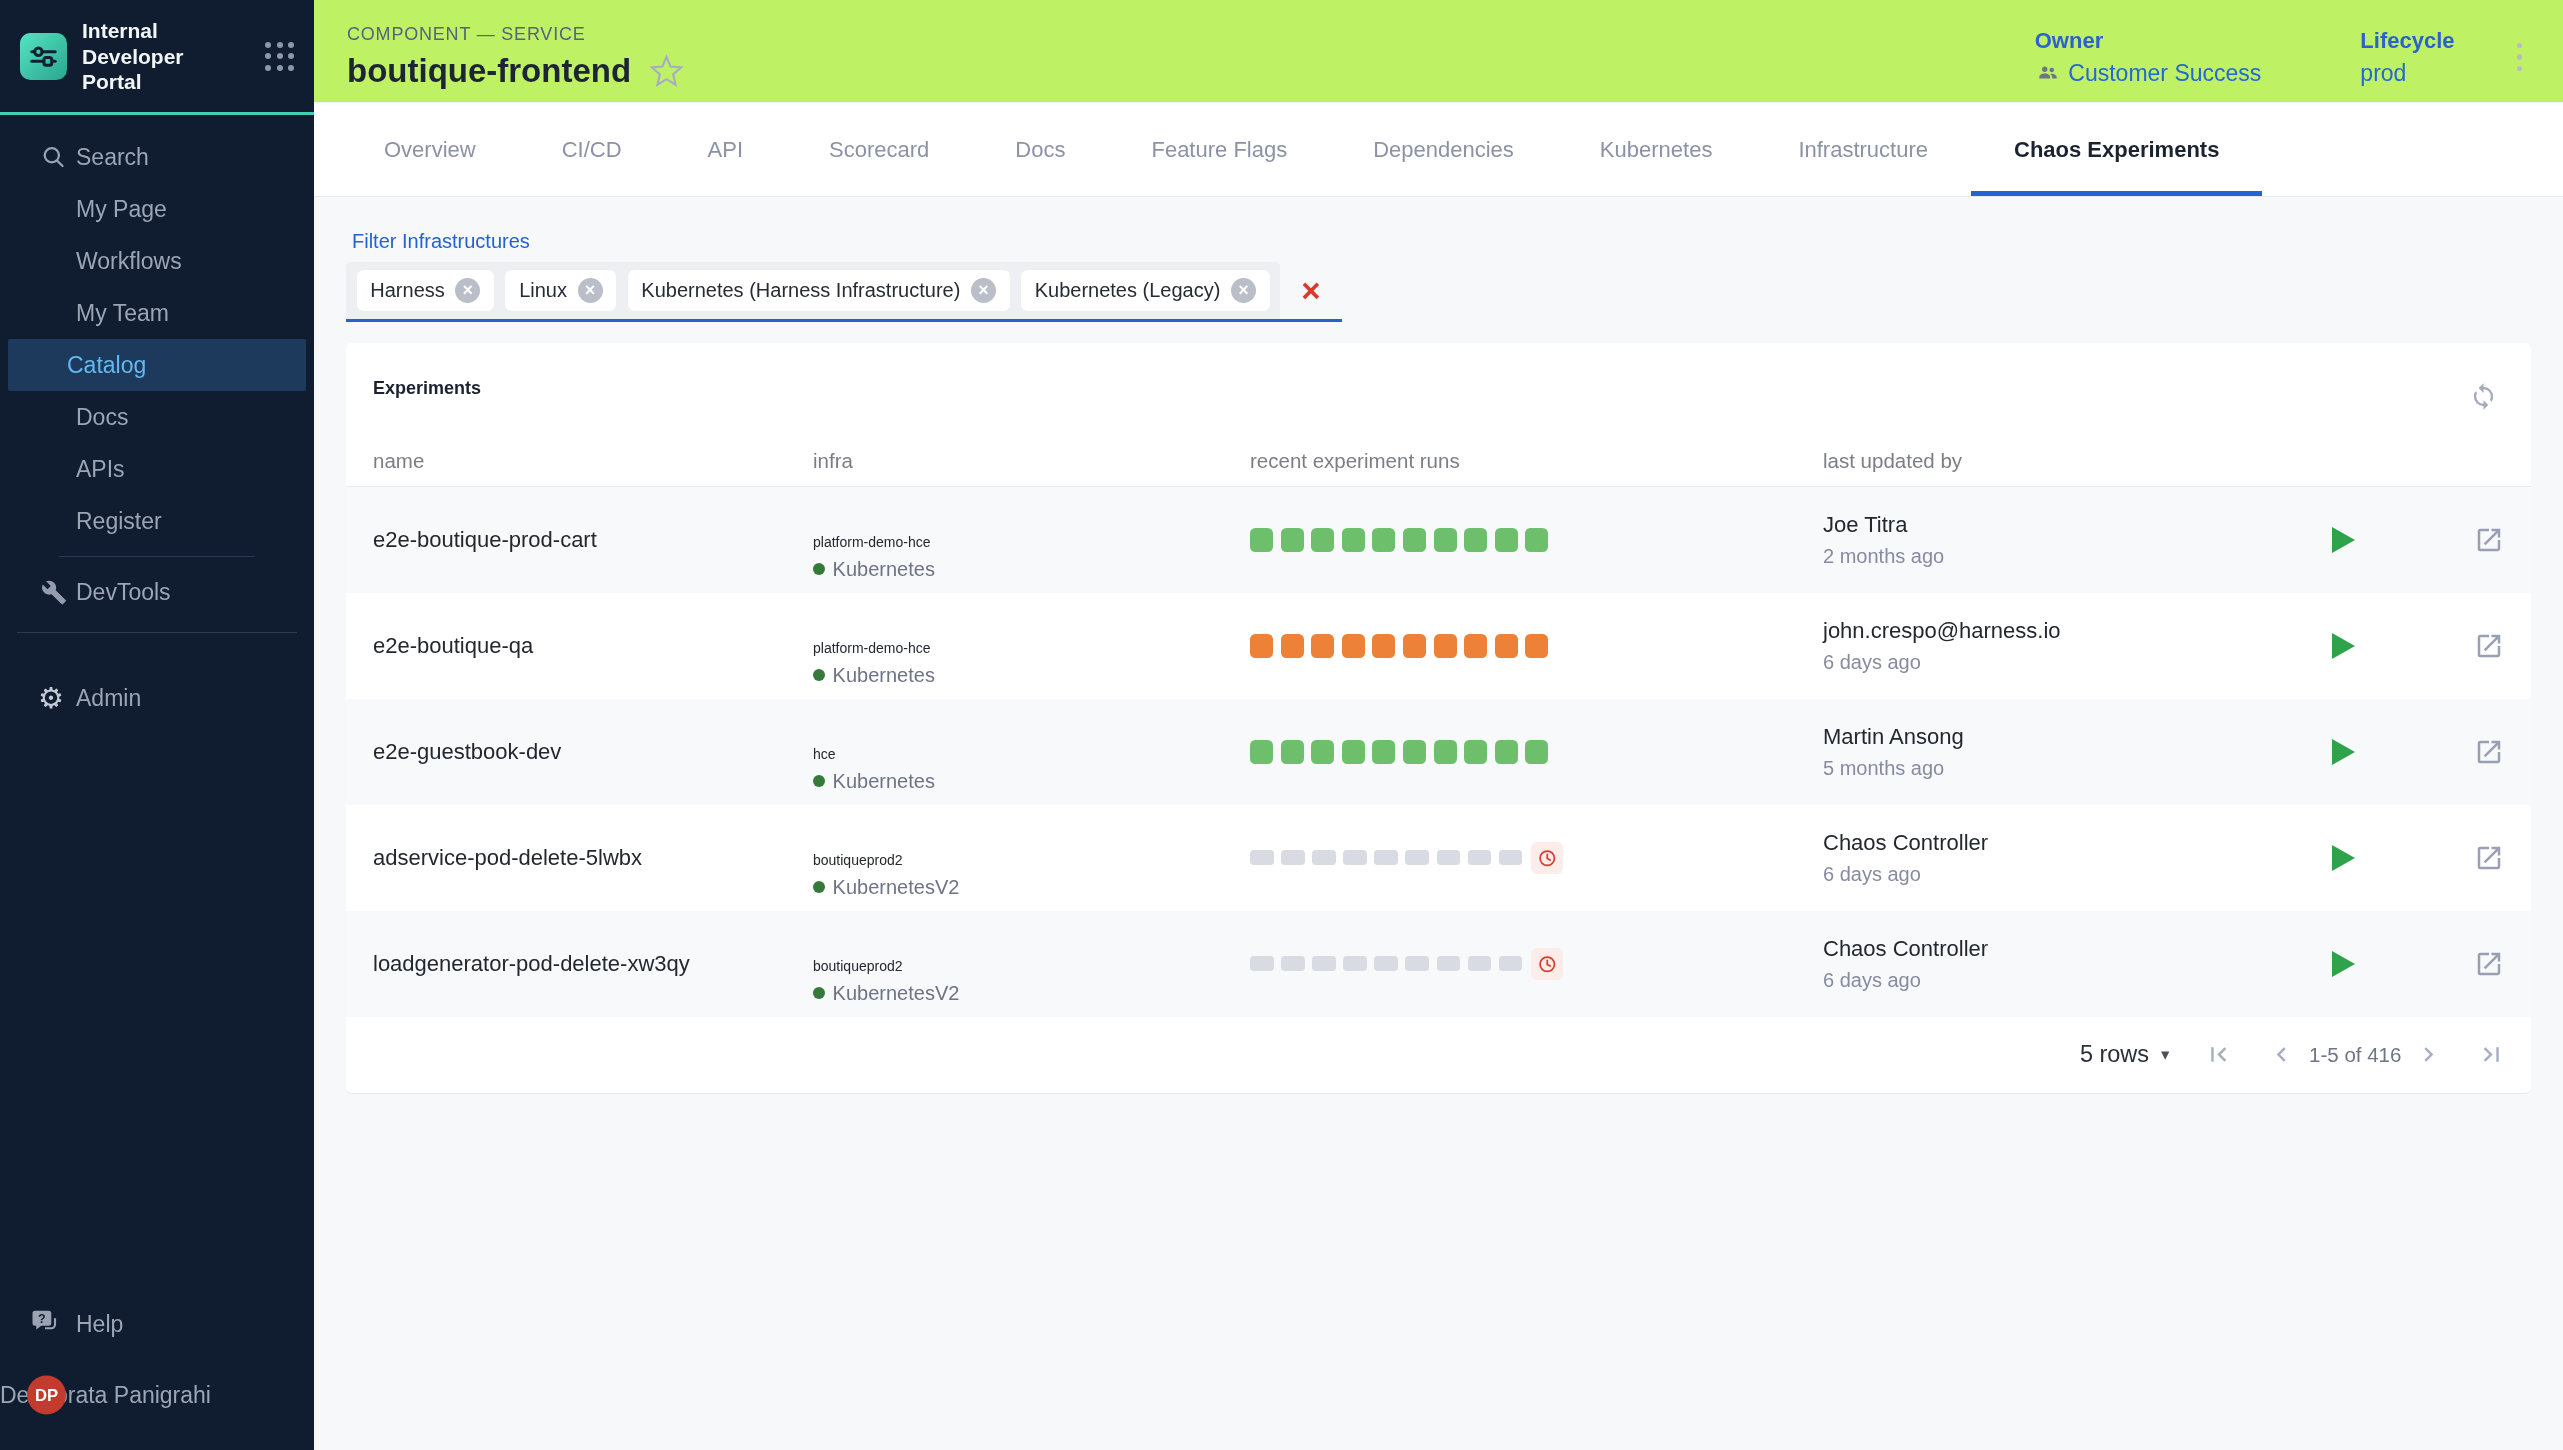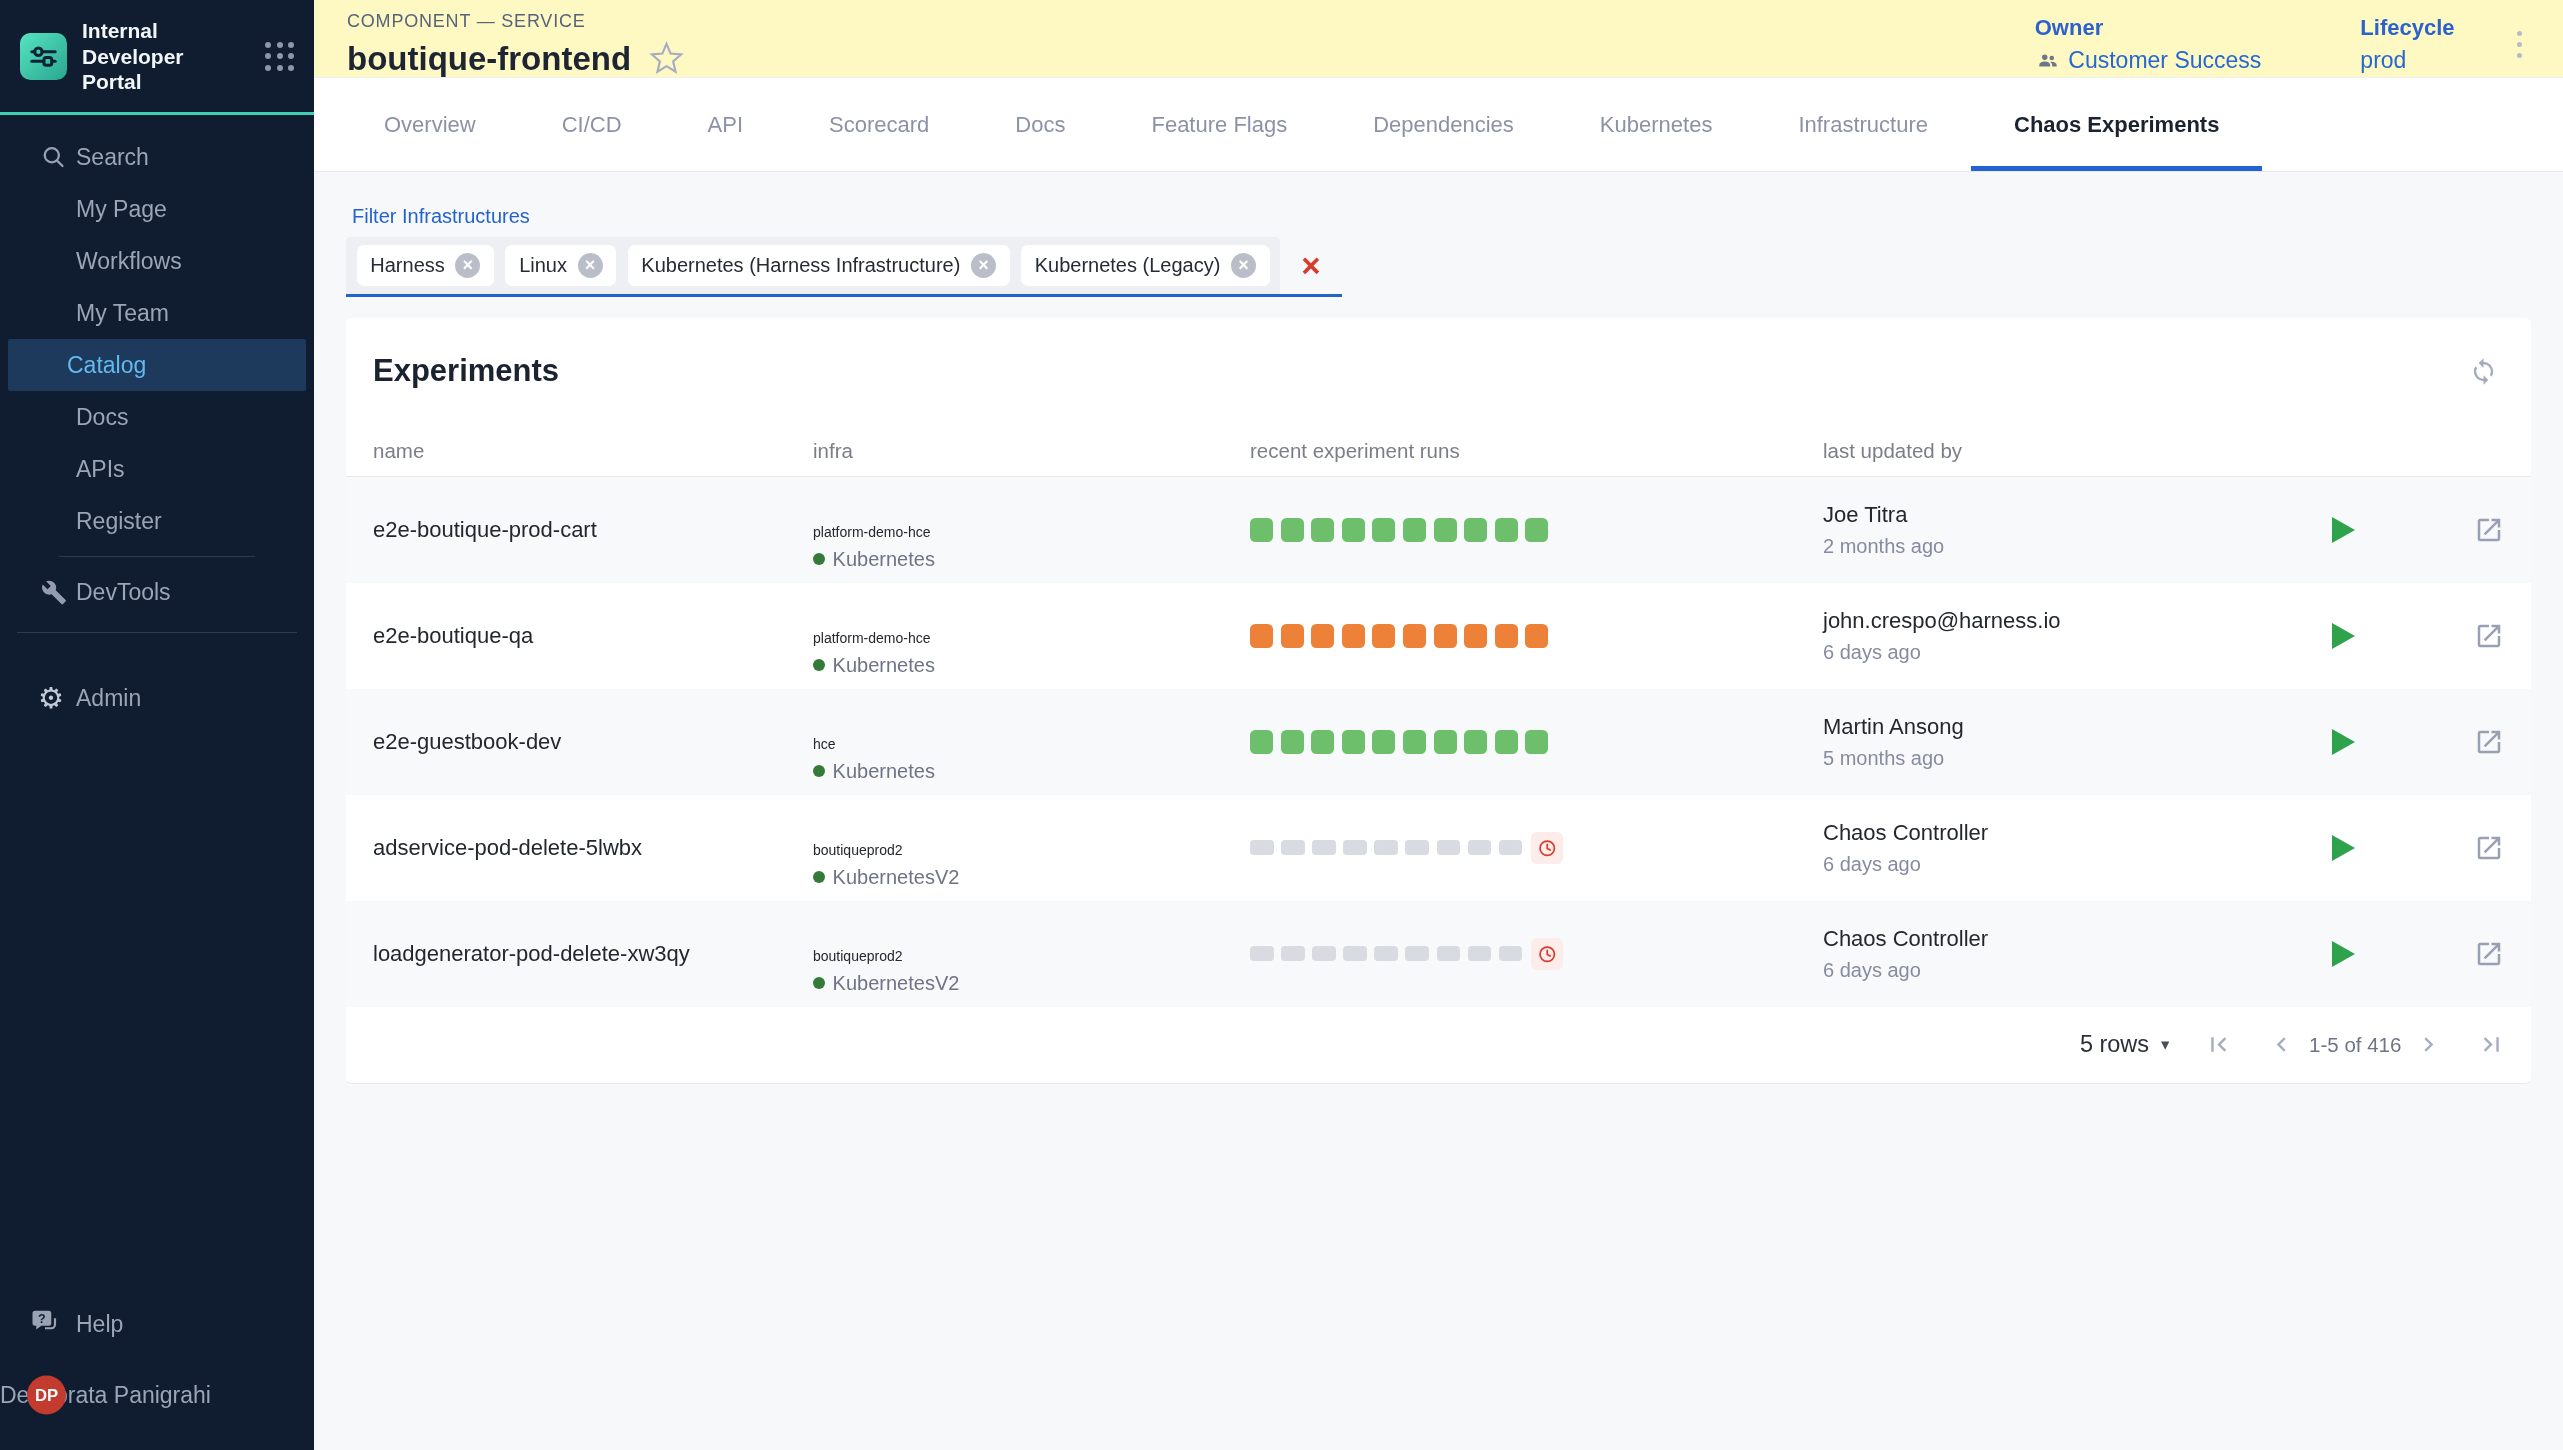--- a/index.html
+++ b/index.html
@@ -23,21 +23,21 @@
   .admin-row { position:relative; height:52px; display:flex; align-items:center; padding-left:76px; color:#9aa5b5; font-size:23px; cursor:pointer; margin-top:26px; }
   .admin-row .it-icon { position:absolute; left:38px; font-size:29px; color:#c3c9d6; top:50%; transform:translateY(-50%); line-height:1; }
   .side-bottom { margin-top:auto; padding-bottom:20px; }
   .help-row { position:relative; height:49px; display:flex; align-items:center; padding-left:76px; color:#9aa5b5; font-size:23px; cursor:pointer; }
   .help-row .it-icon { position:absolute; left:30px; top:50%; transform:translateY(-50%); }
   .user-row { position:relative; height:70px; display:flex; align-items:center; color:#9aa5b5; font-size:23px; cursor:pointer; margin-top:10.6px;text-align:center; }
   .avatar { position:absolute; left:27px; top:50%; transform:translateY(-50%); width:39px; height:39px; border-radius:50%; background:var(--avatar-red); color:#fff; font-size:16.7px; font-weight:700; display:flex; align-items:center; justify-content:center; }
 
   
   .main { flex:1; display:flex; flex-direction:column; min-width:0; }
-  .page-header { background:#fef9c3; height:78px; display:flex; align-items:center; padding:12px 30px 0 33px; border-bottom:0.8px solid #eef0f4; flex:none; }
+  .page-header { background:#bef264; height:103px; display:flex; align-items:center; padding:12px 30px 0 33px; border-bottom:0.8px solid #eef0f4; flex:none; }
   .breadcrumb { font-size:18px; color:#56637a; letter-spacing:0.8px; margin-bottom:7.6px; }
   .title-row { display:flex; align-items:center; }
   .page-title { font-size:33px; font-weight:700; color:#1d2433; }
   .star-btn { margin-left:18px; cursor:pointer; display:flex; }
   .ph-right { margin-left:auto; display:flex; align-items:center; }
   .meta-block { margin-right:99px; }
   .meta-label { color:#2b62cf; font-weight:700; font-size:22px; margin-bottom:6px; }
   .meta-value { color:#2468d4; font-size:23px; display:flex; align-items:center; }
   .meta-value .ppl { margin-right:7.6px; display:flex; }
   .kebab { display:flex; flex-direction:column; gap:6px; cursor:pointer; padding:4.6px; margin-right:6px; }
@@ -52,21 +52,21 @@
 
   .filter-label { color:var(--accent); font-size:20px; margin:0 0 9px 6px; cursor:pointer; width:fit-content; }
   .filter-row { display:inline-flex; align-items:center; border-bottom:3px solid var(--accent); }
   .filter-field { background:#edeff2; border-radius:4.6px 4.6px 0 0; min-width:862px; padding:7.6px 10.6px; display:flex; align-items:center; gap:11.4px; cursor:text; }
   .chip { background:#fff; border-radius:6.8px; padding:8.4px 13.7px; font-size:20px; color:#262b36; display:flex; align-items:center; gap:10.6px; }
   .chip-x { width:25px; height:25px; border-radius:50%; background:#b9bec9; color:#fff; font-size:18px; font-weight:700; display:flex; align-items:center; justify-content:center; cursor:pointer; line-height:1; }
   .clear-x { color:var(--red); font-size:33px; font-weight:600; margin:0 21px; cursor:pointer; line-height:1; }
 
   .card { margin-top:21px; background:#fff; border-radius:6px; border-bottom:0.8px solid #e6e8ec; position:relative; }
   .card-head { padding:35px 27px 0 27px; }
-  .card-title { font-size:31px; font-weight:700; color:#1b2230; }
+  .card-title { font-size:18px; font-weight:700; color:#1b2230; }
   .refresh-btn { position:absolute; top:39px; right:33px; cursor:pointer; display:flex; }
 
   .thead, .trow { display:grid; grid-template-columns:440px 437px 573px 509px 1fr; padding:0 27px; align-items:center; }
   .thead { height:50px; margin-top:38px; border-bottom:0.8px solid #e8eaee; color:#7b7e87; font-size:20.5px; }
   .trow { height:106px; }
   .trow:nth-child(odd) { background:#f7f9fb; }
   .cell-name { font-size:22px; color:#23272e; }
   .infra-name { font-size:14px; color:#23272e; margin-bottom:7.6px;margin-top:35px; }
   .infra-sub { display:flex; align-items:center; font-size:20px; color:#6e7386; }
   .infra-dot { width:12px; height:12px; border-radius:50%; background:#357a38; margin-right:7.6px; flex:none; }

